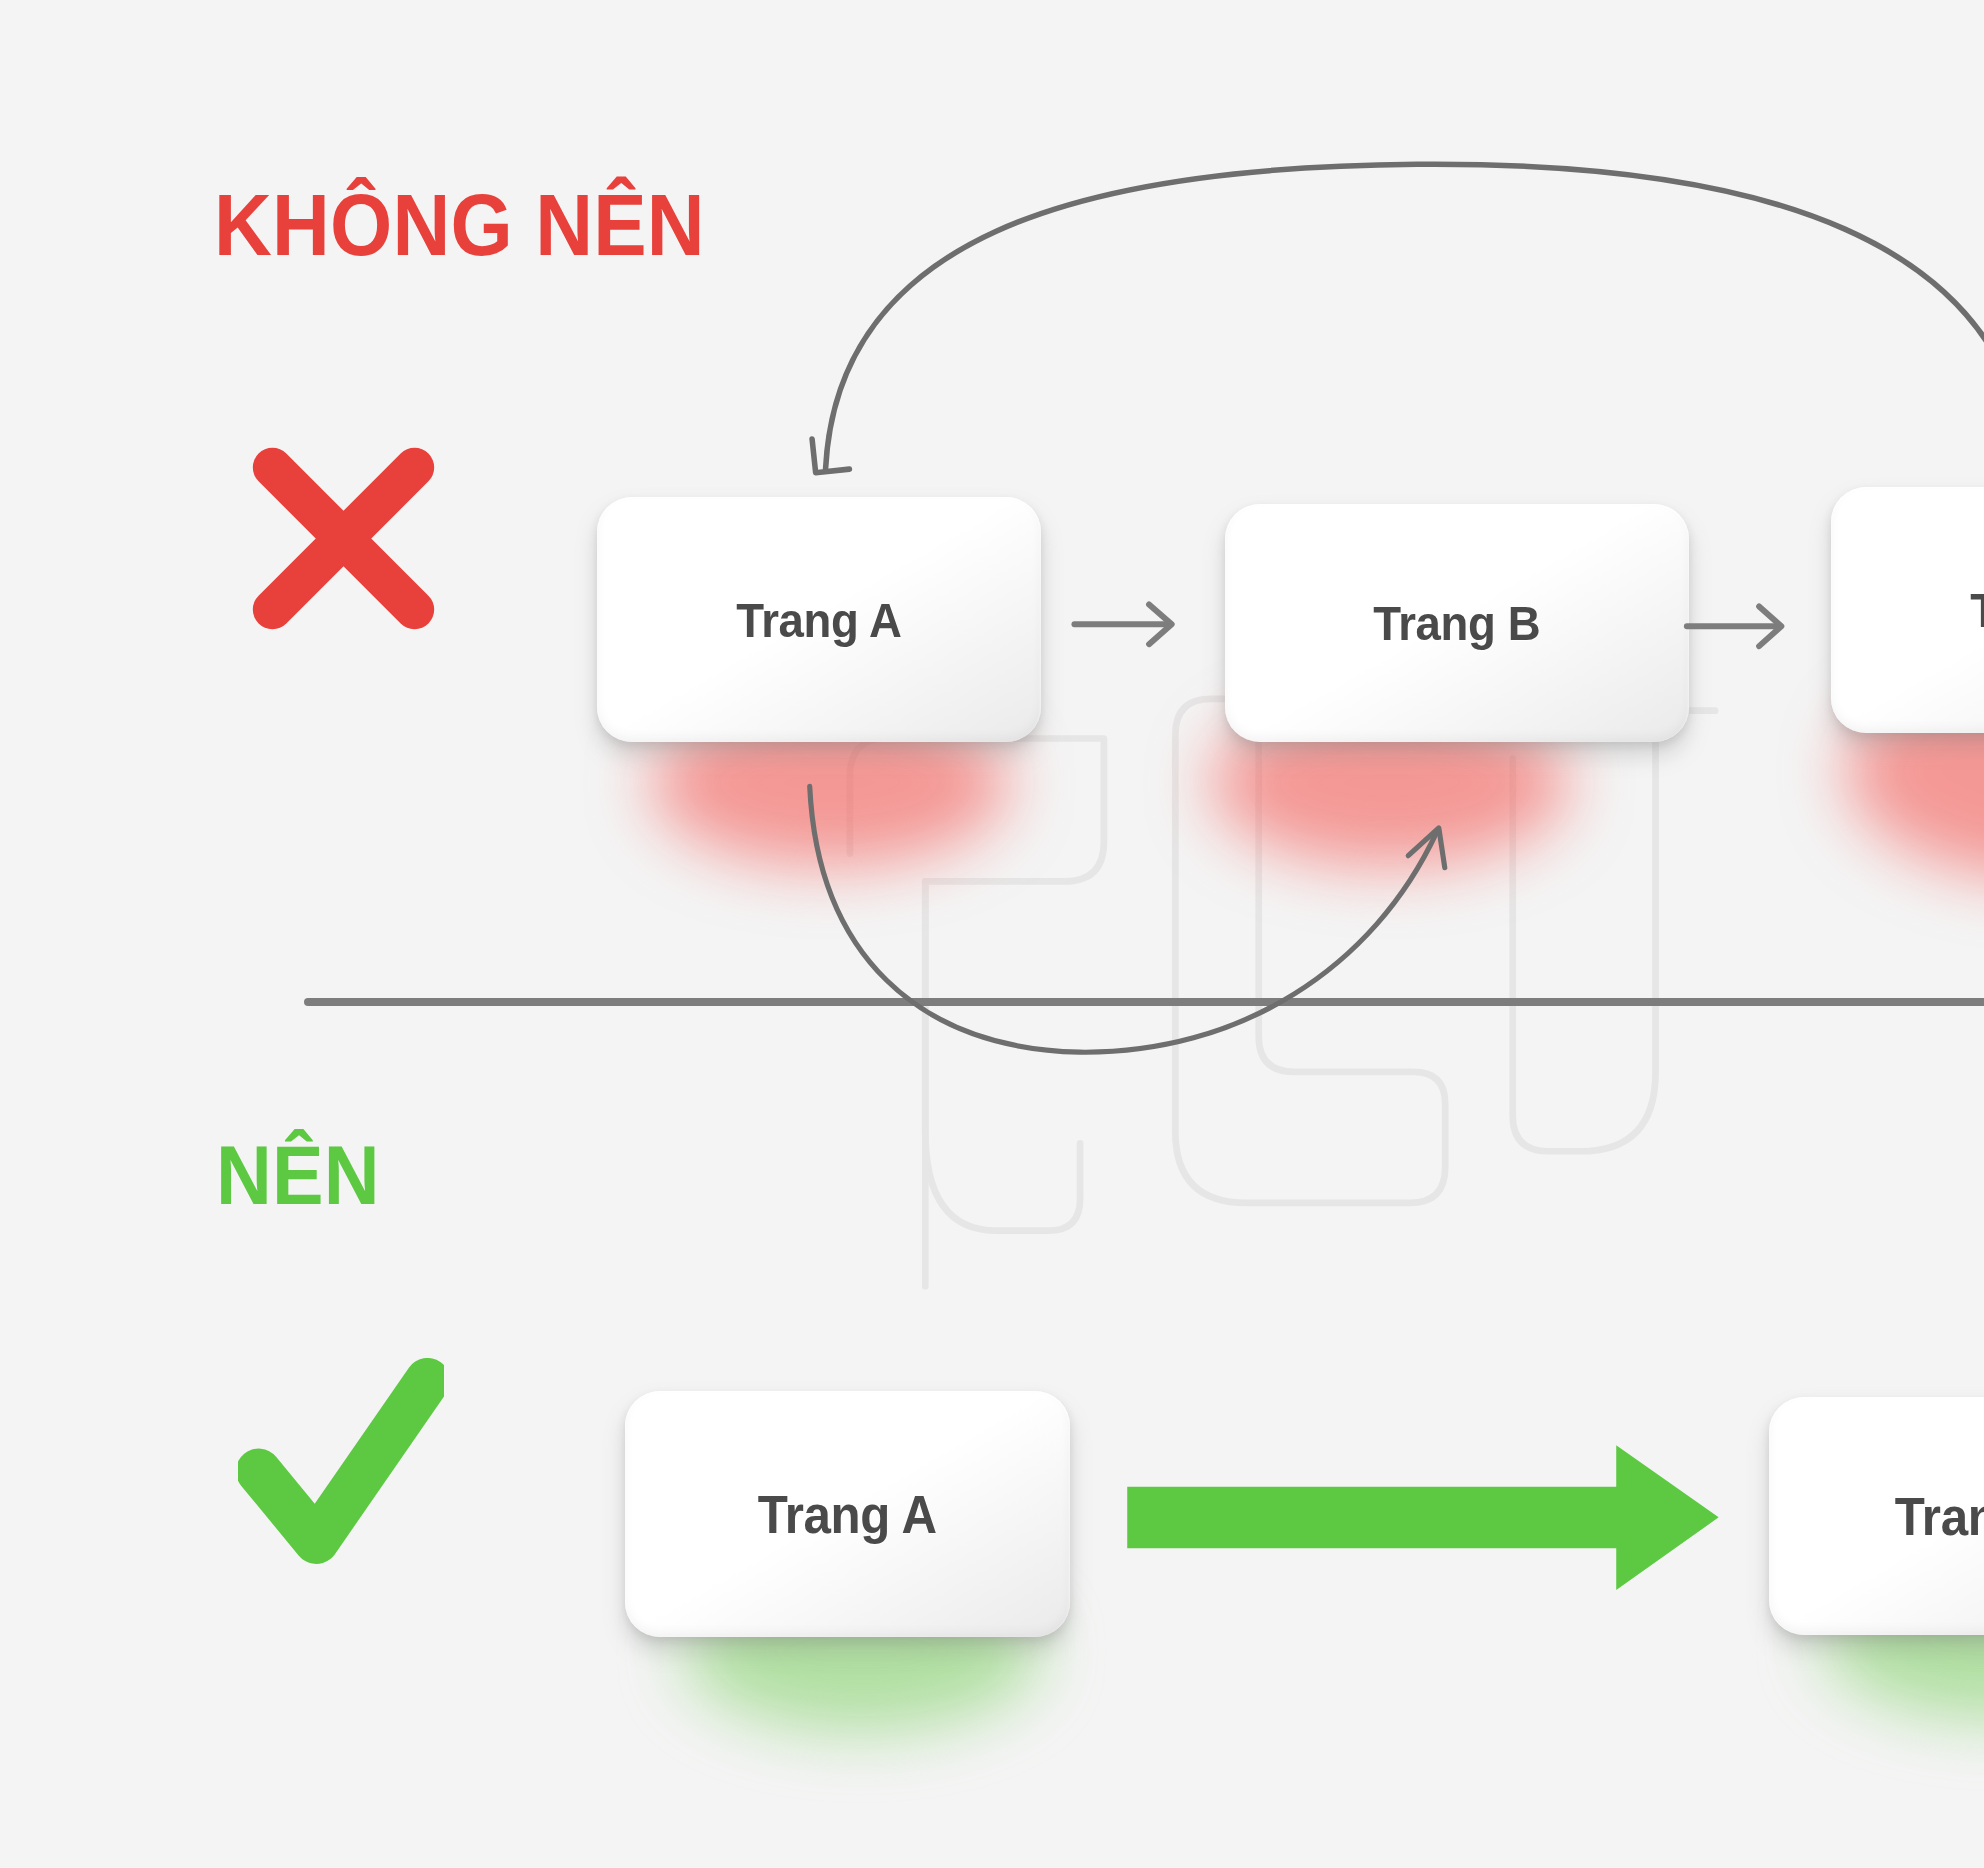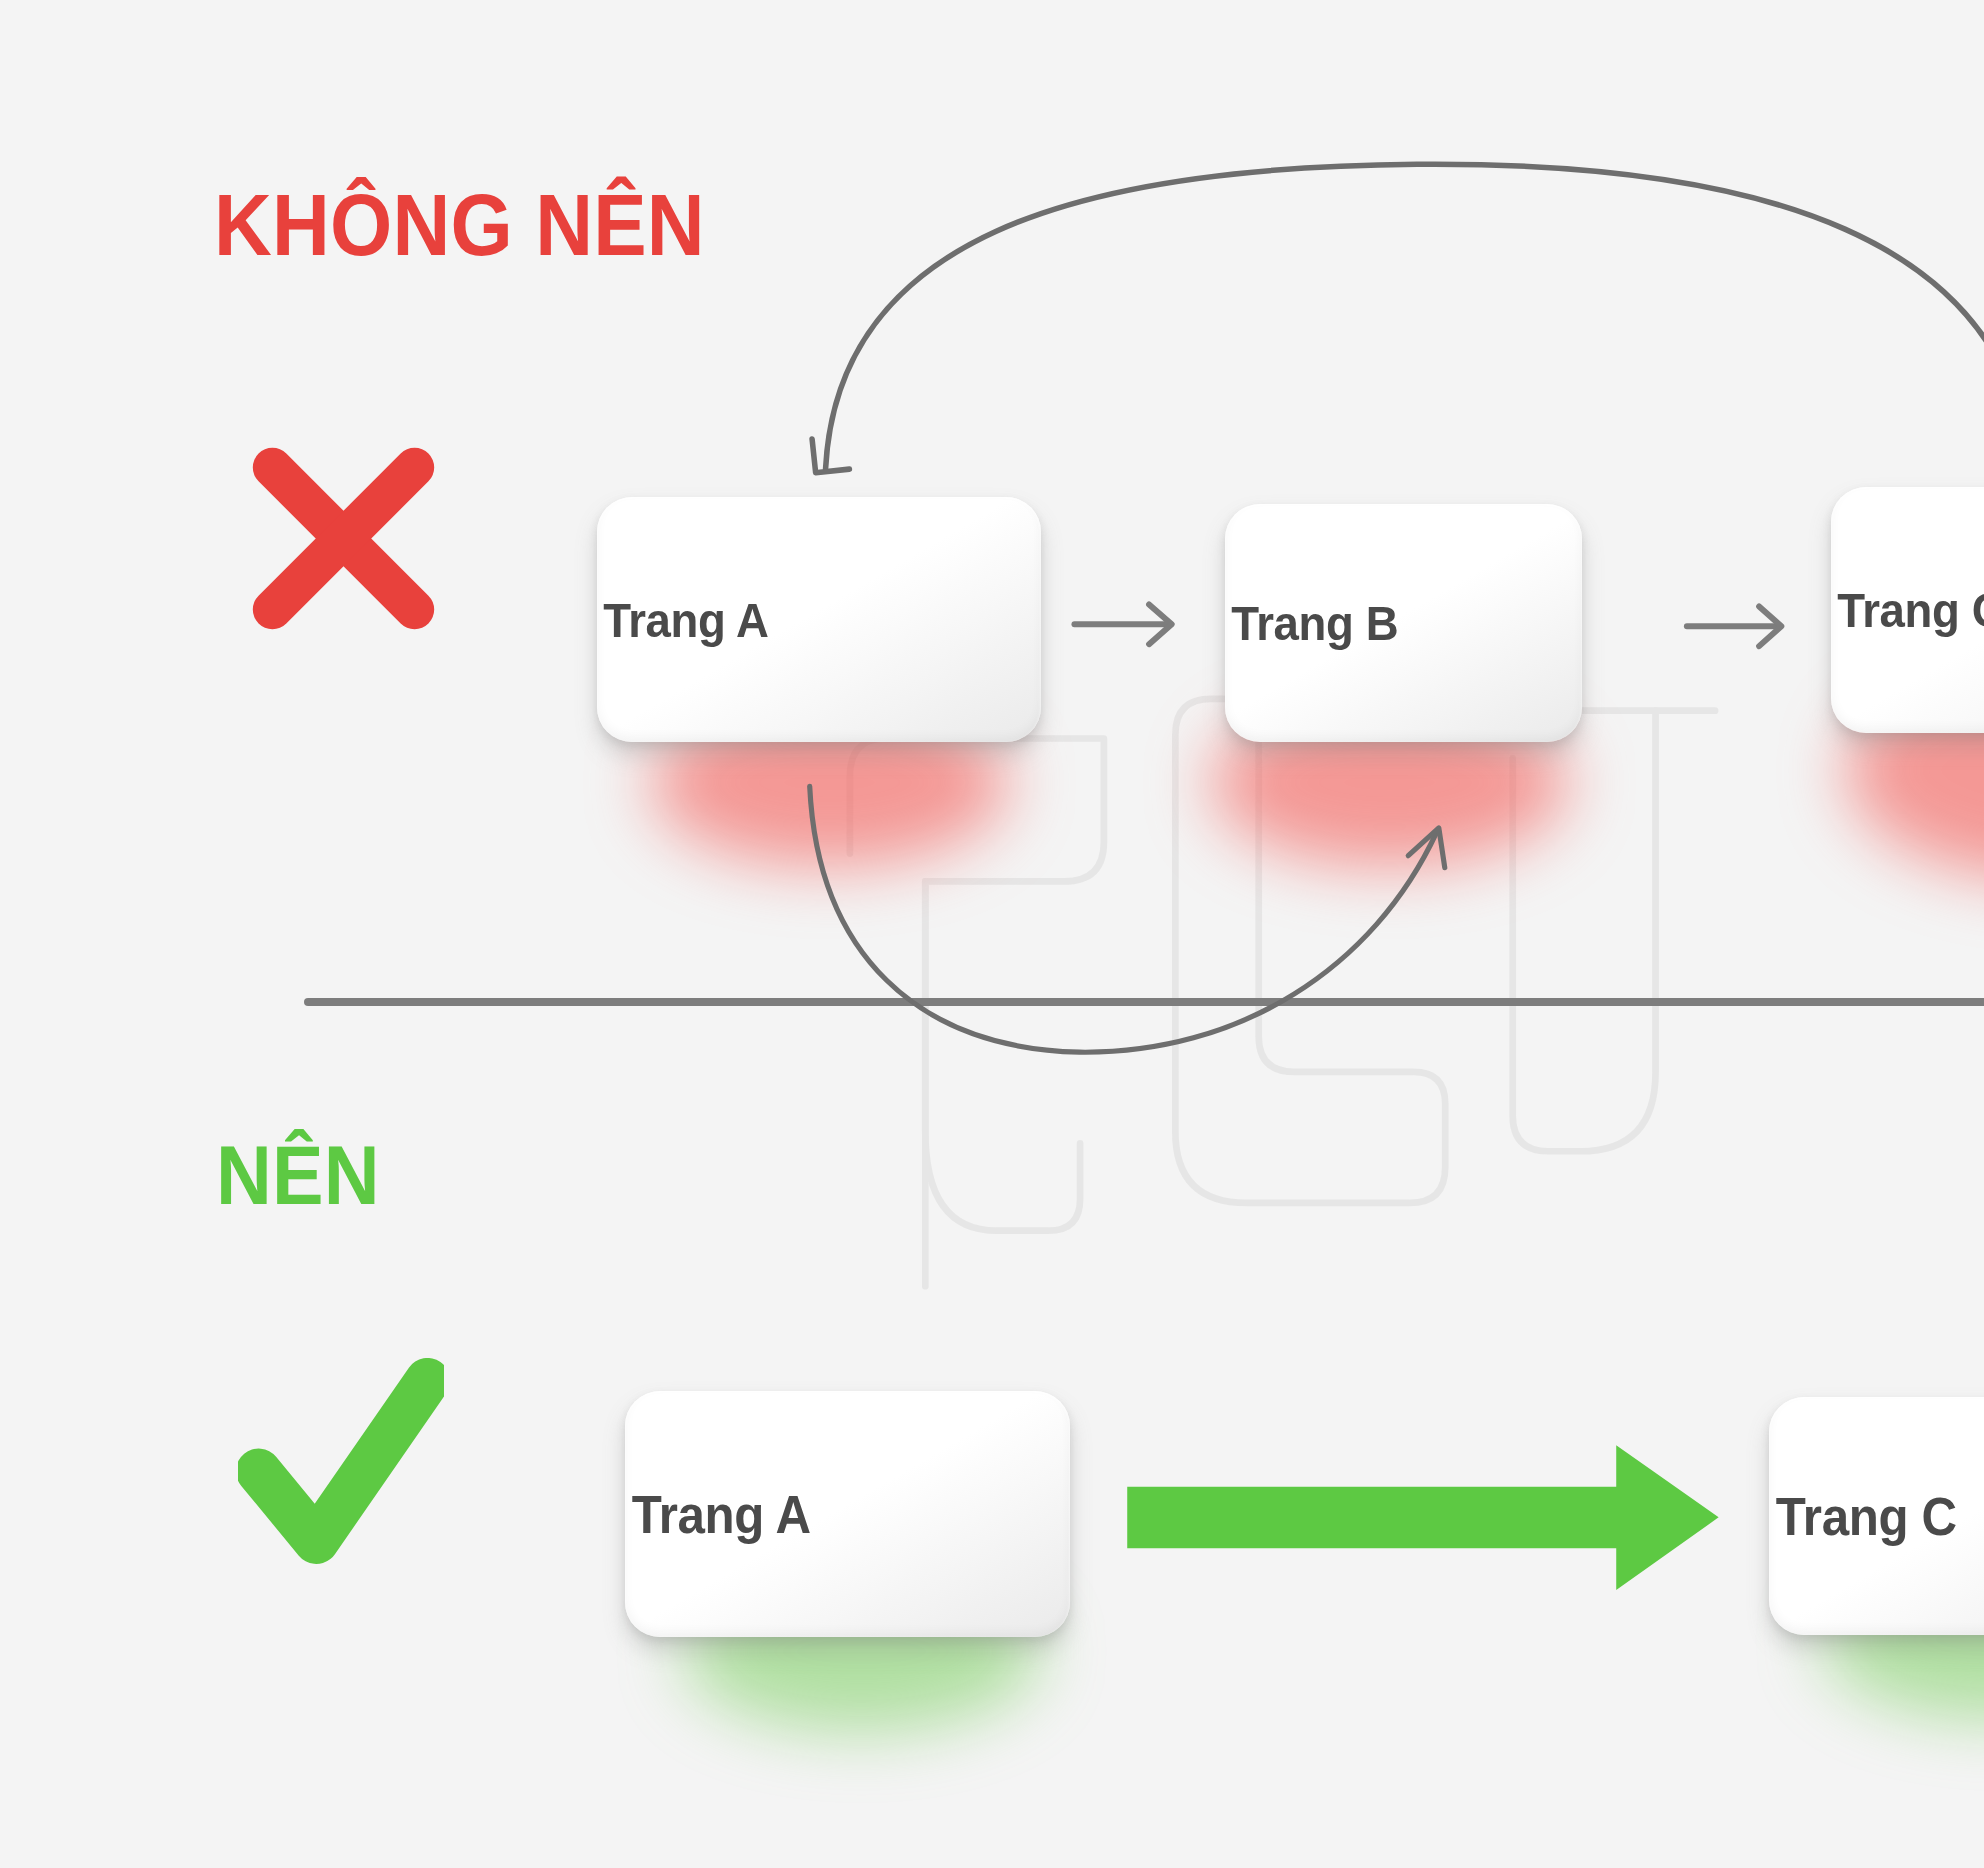--- a/index.html
+++ b/index.html
@@ -71,20 +71,21 @@
     background: #7d7d7d;
     border-radius: 4px;
   }
 
   
   .pagebox {
     position: absolute;
     border-radius: 35px;
     display: flex;
     align-items: center;
+    justify-content: center;
     background:
       linear-gradient(150deg, #ffffff 0%, #ffffff 48%, #f3f3f3 78%, #eaeaea 100%);
     box-shadow:
       0 13.5px 21.4px rgba(120,120,120,0.26),
       0 4px 8px rgba(120,120,120,0.18),
       inset 0 1.6px 3.2px rgba(255,255,255,0.95),
       inset 0 -4.8px 10.3px rgba(0,0,0,0.045);
     z-index: 6;
   }
   .pagebox-label {
@@ -154,21 +155,21 @@
   </svg>
 
   <div class="glow glow-red" style="left:651px; top:699px; width:357px; height:167px;"></div>
   <div class="glow glow-red" style="left:1211px; top:699px; width:357px; height:167px;"></div>
   <div class="glow glow-red" style="left:1846px; top:659px; width:429px; height:222px;"></div>
 
   <div class="pagebox" style="left:597px; top:497px; width:444px; height:245px;">
     <span class="pagebox-label">Trang A</span>
   </div>
 
-  <div class="pagebox" style="left:1225px; top:504px; width:357px; height:238px;">
+  <div class="pagebox" style="left:1225px; top:504px; width:464px; height:238px;">
     <span class="pagebox-label">Trang B</span>
   </div>
 
   <div class="pagebox" style="left:1831px; top:487px; width:445px; height:246px;">
     <span class="pagebox-label">Trang C</span>
   </div>
 
   <div class="divider"></div>
 
   <div class="heading heading-good">NÊN</div>

